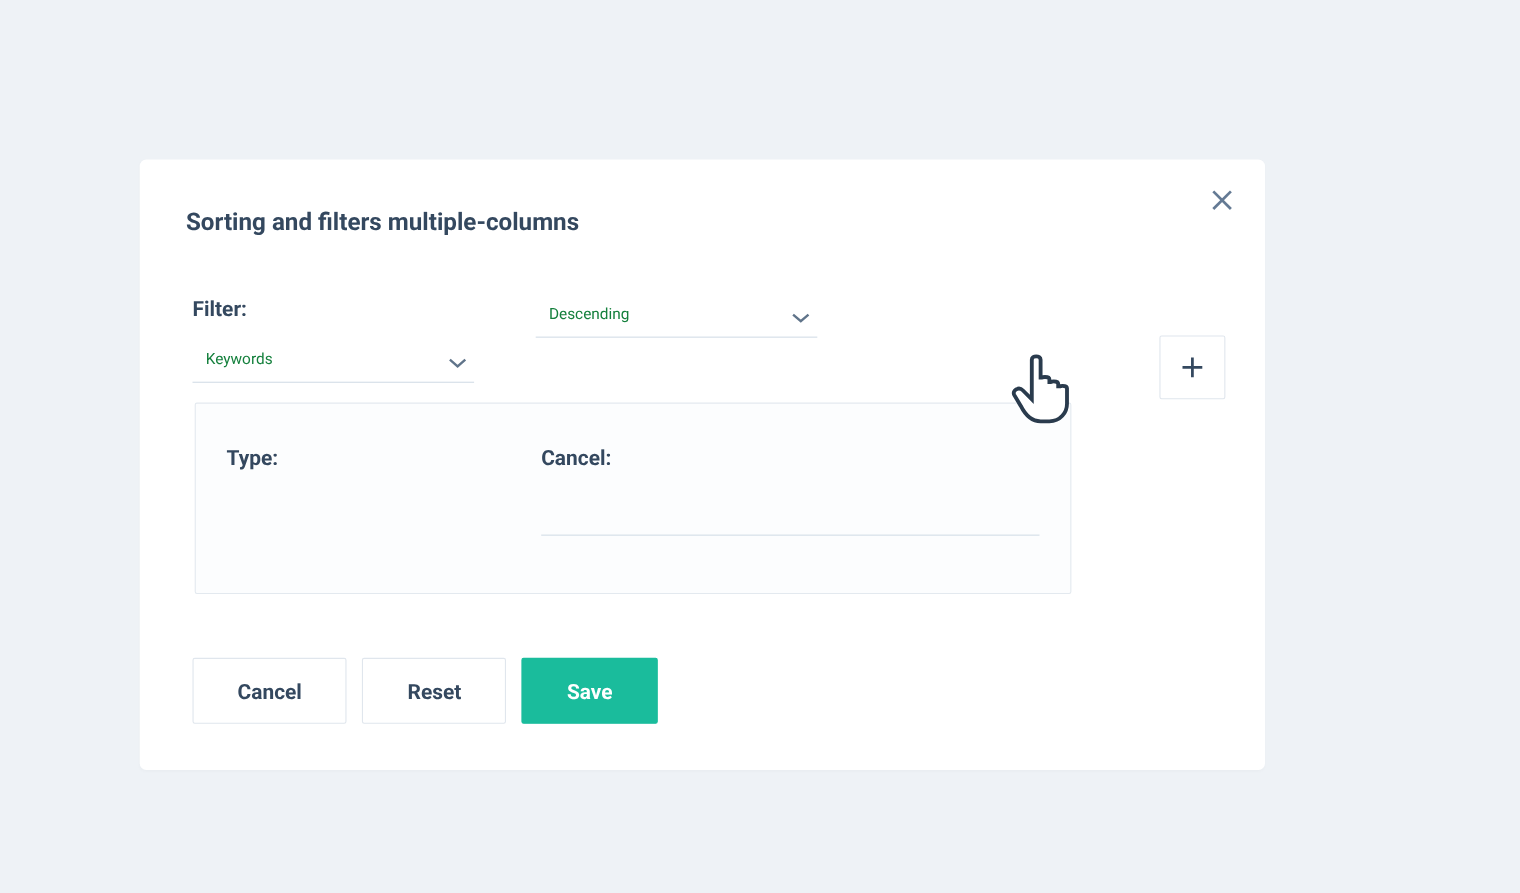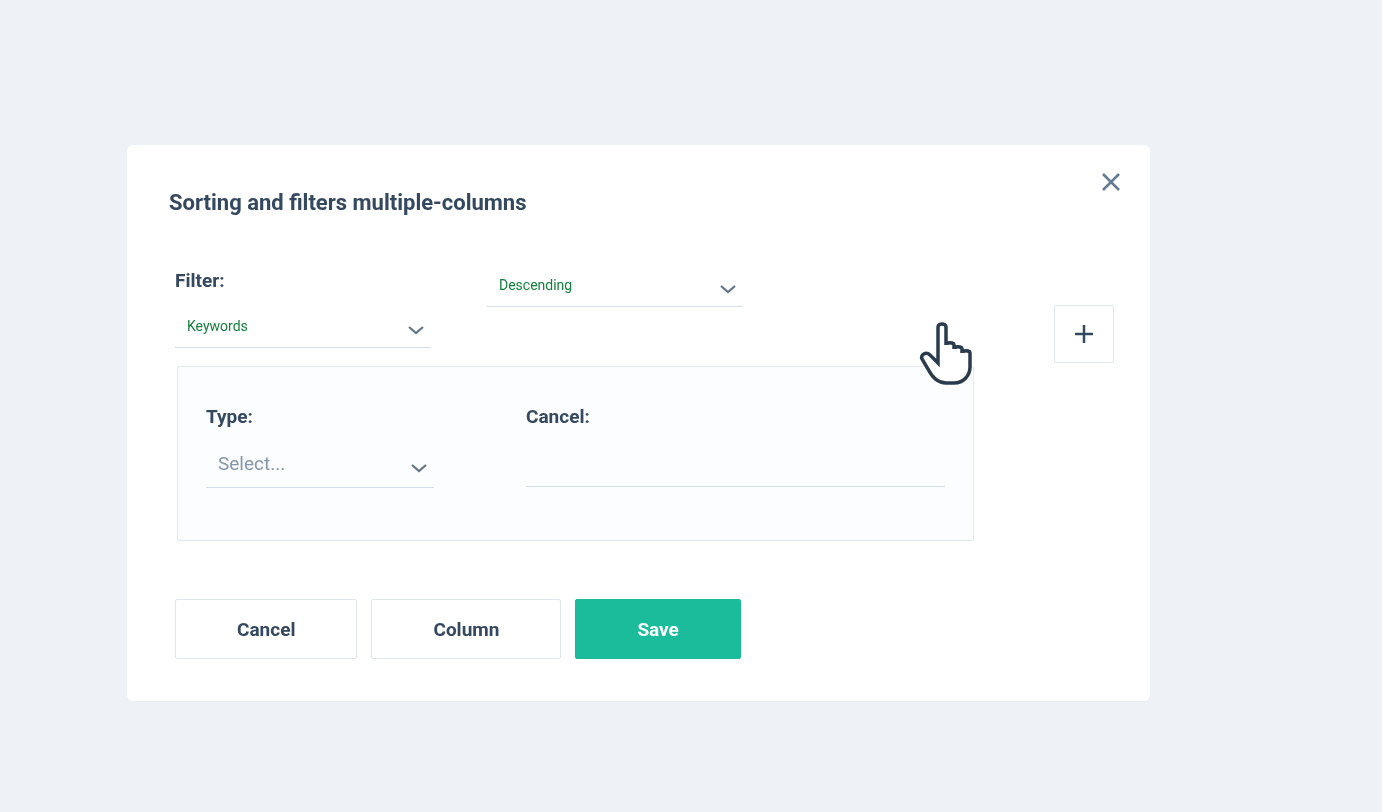--- a/index.html
+++ b/index.html
@@ -106,21 +106,21 @@
     .add-btn svg {
       stroke: #34485f;
       stroke-width: 2.5;
     }
     .sub-panel {
       border: 1px solid #e3e9ef;
       background: #fcfdfe;
       padding: 38px 28px 52px 28px;
       border-radius: 2px;
       display: flex;
-      gap: 92px;
+      gap: 58px;
       margin-left: 2px;
       margin-right: 128px;
       margin-bottom: 58px;
     }
     .sub-field-group {
       display: flex;
       flex-direction: column;
     }
     .sub-field-group.type-group {
       width: 228px;
@@ -137,21 +137,21 @@
       color: #34485f;
       outline: none;
       width: 100%;
     }
     .actions {
       display: flex;
       gap: 14px;
     }
     .btn {
       height: 60px;
-      padding: 0 61px;
+      padding: 0 40px;
       font-size: 19px;
       font-weight: 700;
       border-radius: 2px;
       cursor: pointer;
       display: flex;
       align-items: center;
       justify-content: center;
     }
     .btn-outline {
       background: #fff;
@@ -218,42 +218,34 @@
       <svg width="24" height="24" viewBox="0 0 24 24">
         <line x1="12" y1="3" x2="12" y2="21"></line>
         <line x1="3" y1="12" x2="21" y2="12"></line>
       </svg>
     </div>
   </div>
 
   <div class="sub-panel">
     <div class="sub-field-group type-group">
       <div class="field-label">Type:</div>
-      <div class="select-field">
-        <span class="select-placeholder">Select...</span>
-        <span class="chevron">
-          <svg width="18" height="12" viewBox="0 0 18 12">
-              <polyline points="2,3 9,9 16,3"></polyline>
-            </svg>
-        </span>
-      </div>
     </div>
 
     <div class="sub-field-group volume-group">
       <div class="field-label">Cancel:</div>
       <input type="text" class="text-input-line" value="" style="">
     </div>
   </div>
 
   <div class="actions">
     <div class="btn btn-outline">
       <span>Cancel</span>
     </div>
     <div class="btn btn-outline">
-      <span>Column</span>
+      <span>Reset</span>
     </div>
     <div class="btn btn-primary">
       <span>Save</span>
     </div>
   </div>
 </div>
 
 <div class="cursor-hand">
   <svg width="62" height="70" viewBox="0 0 62 70">
     <path d="M 22 38

